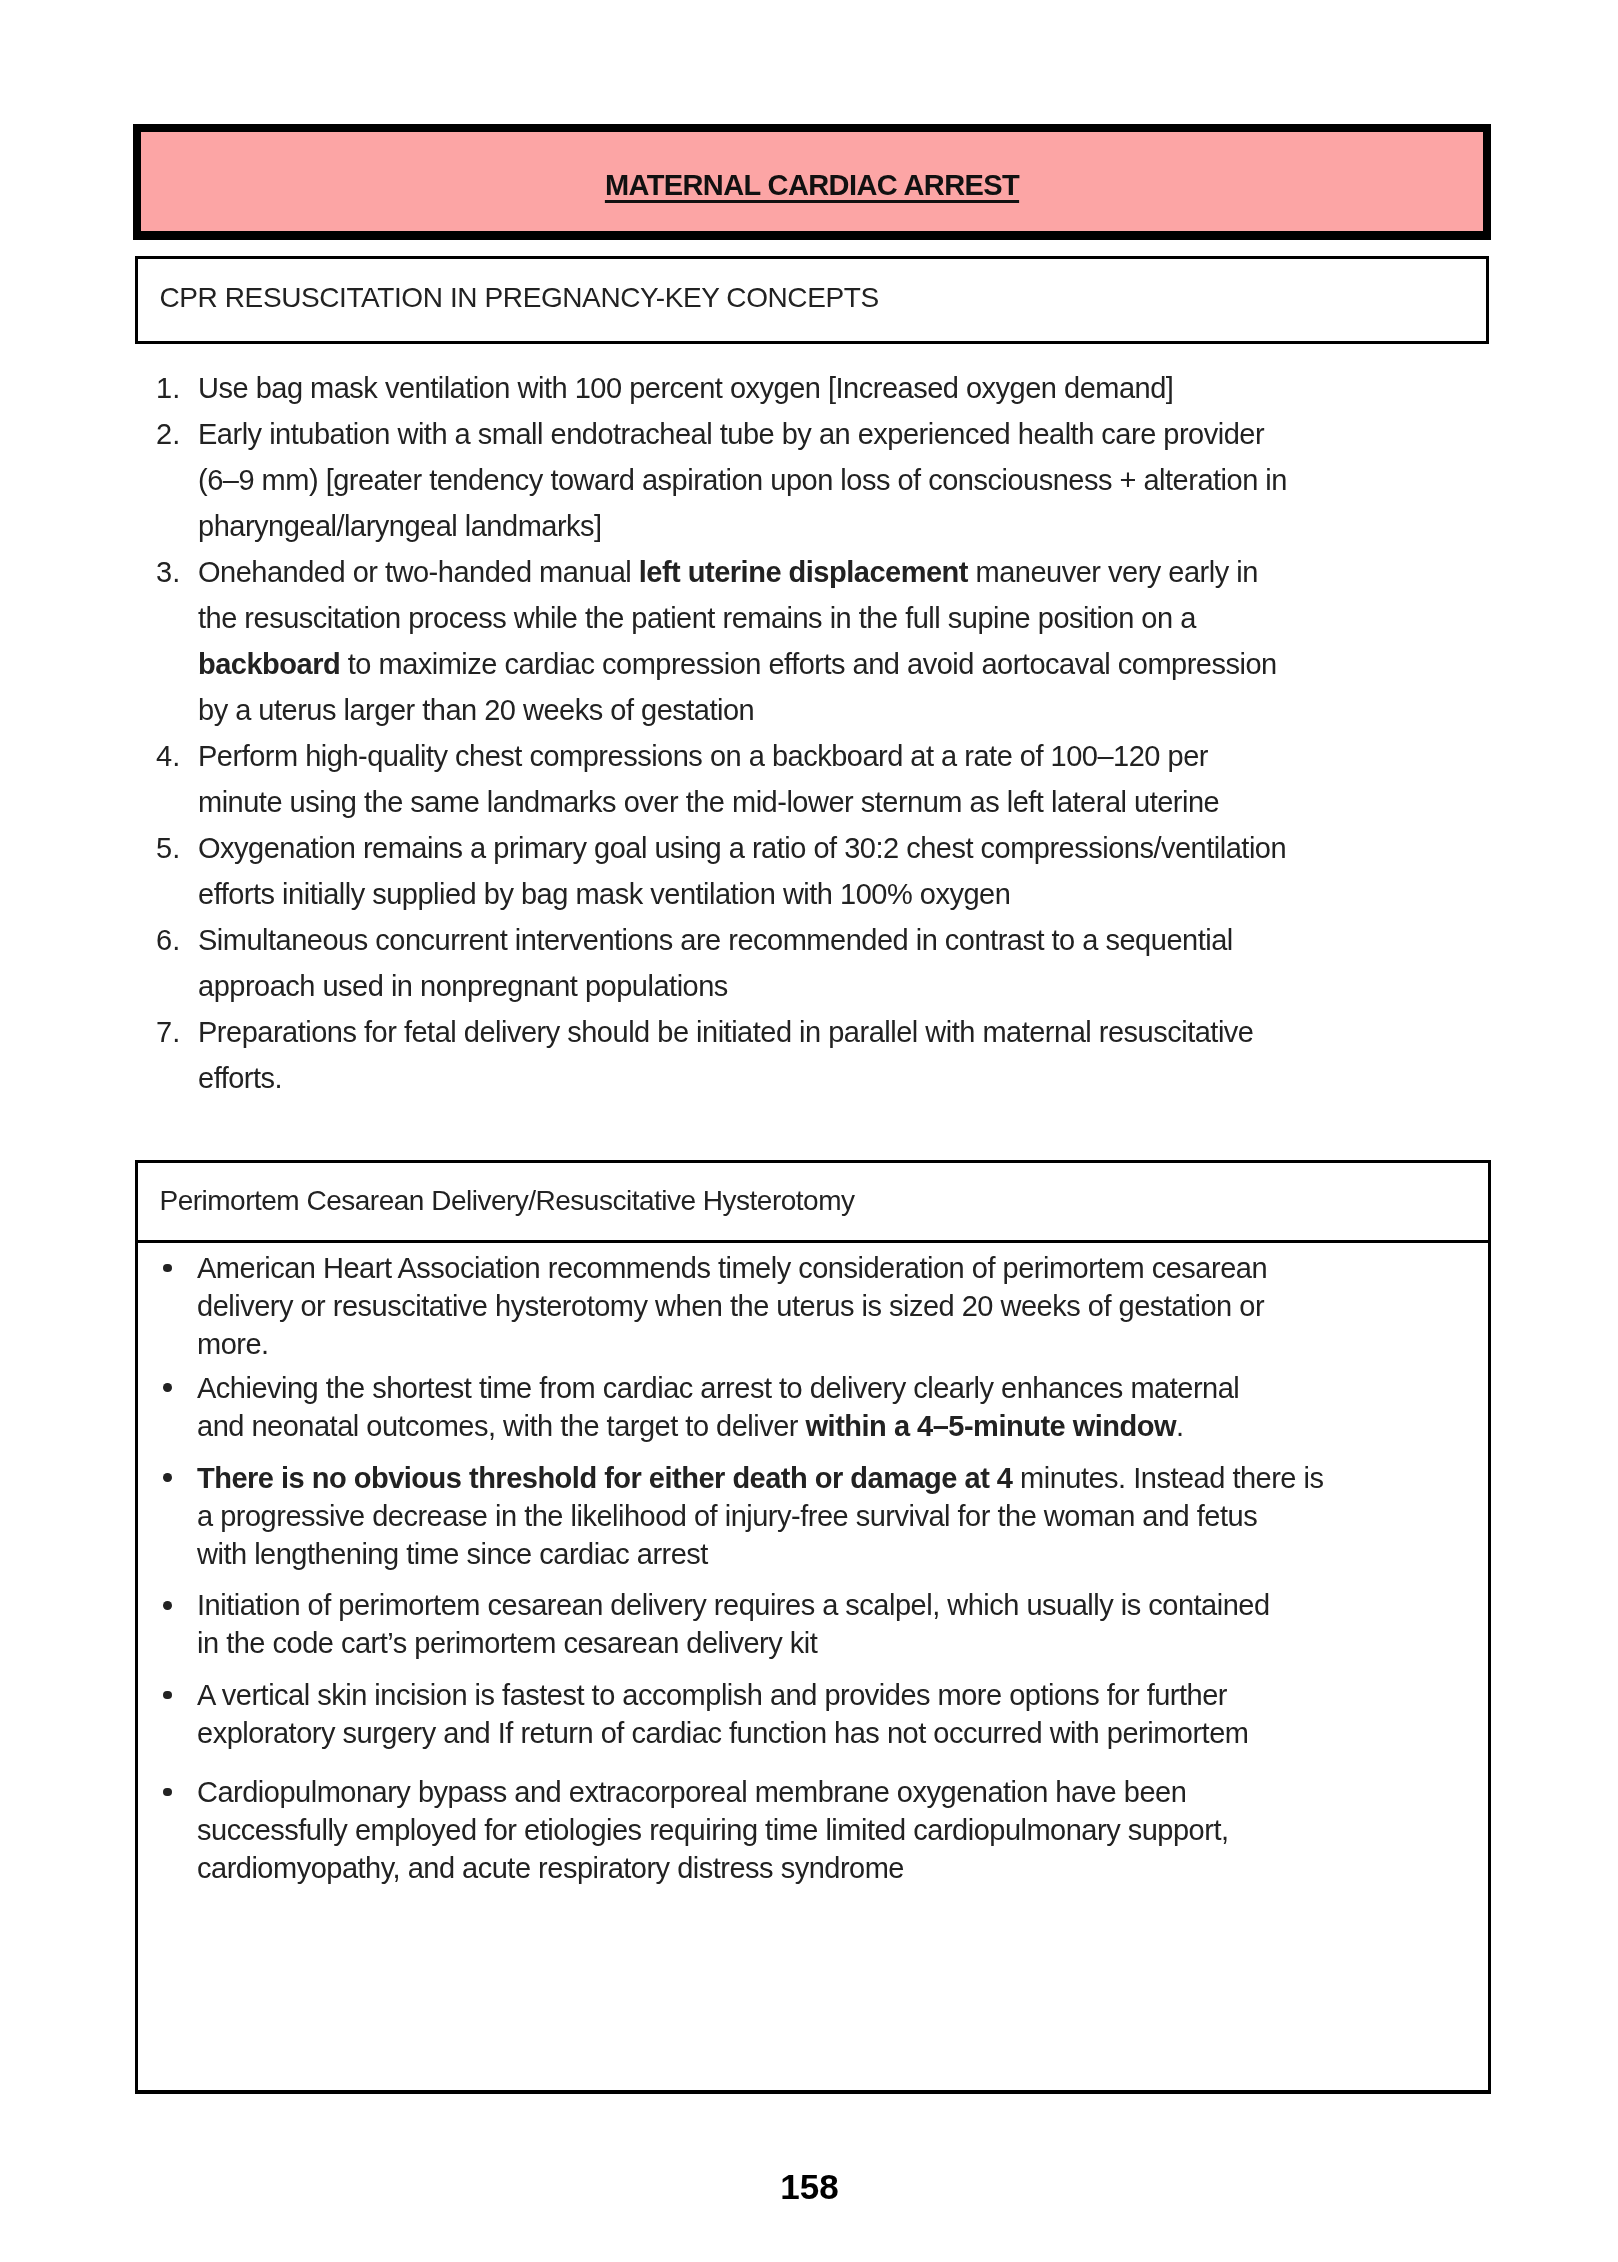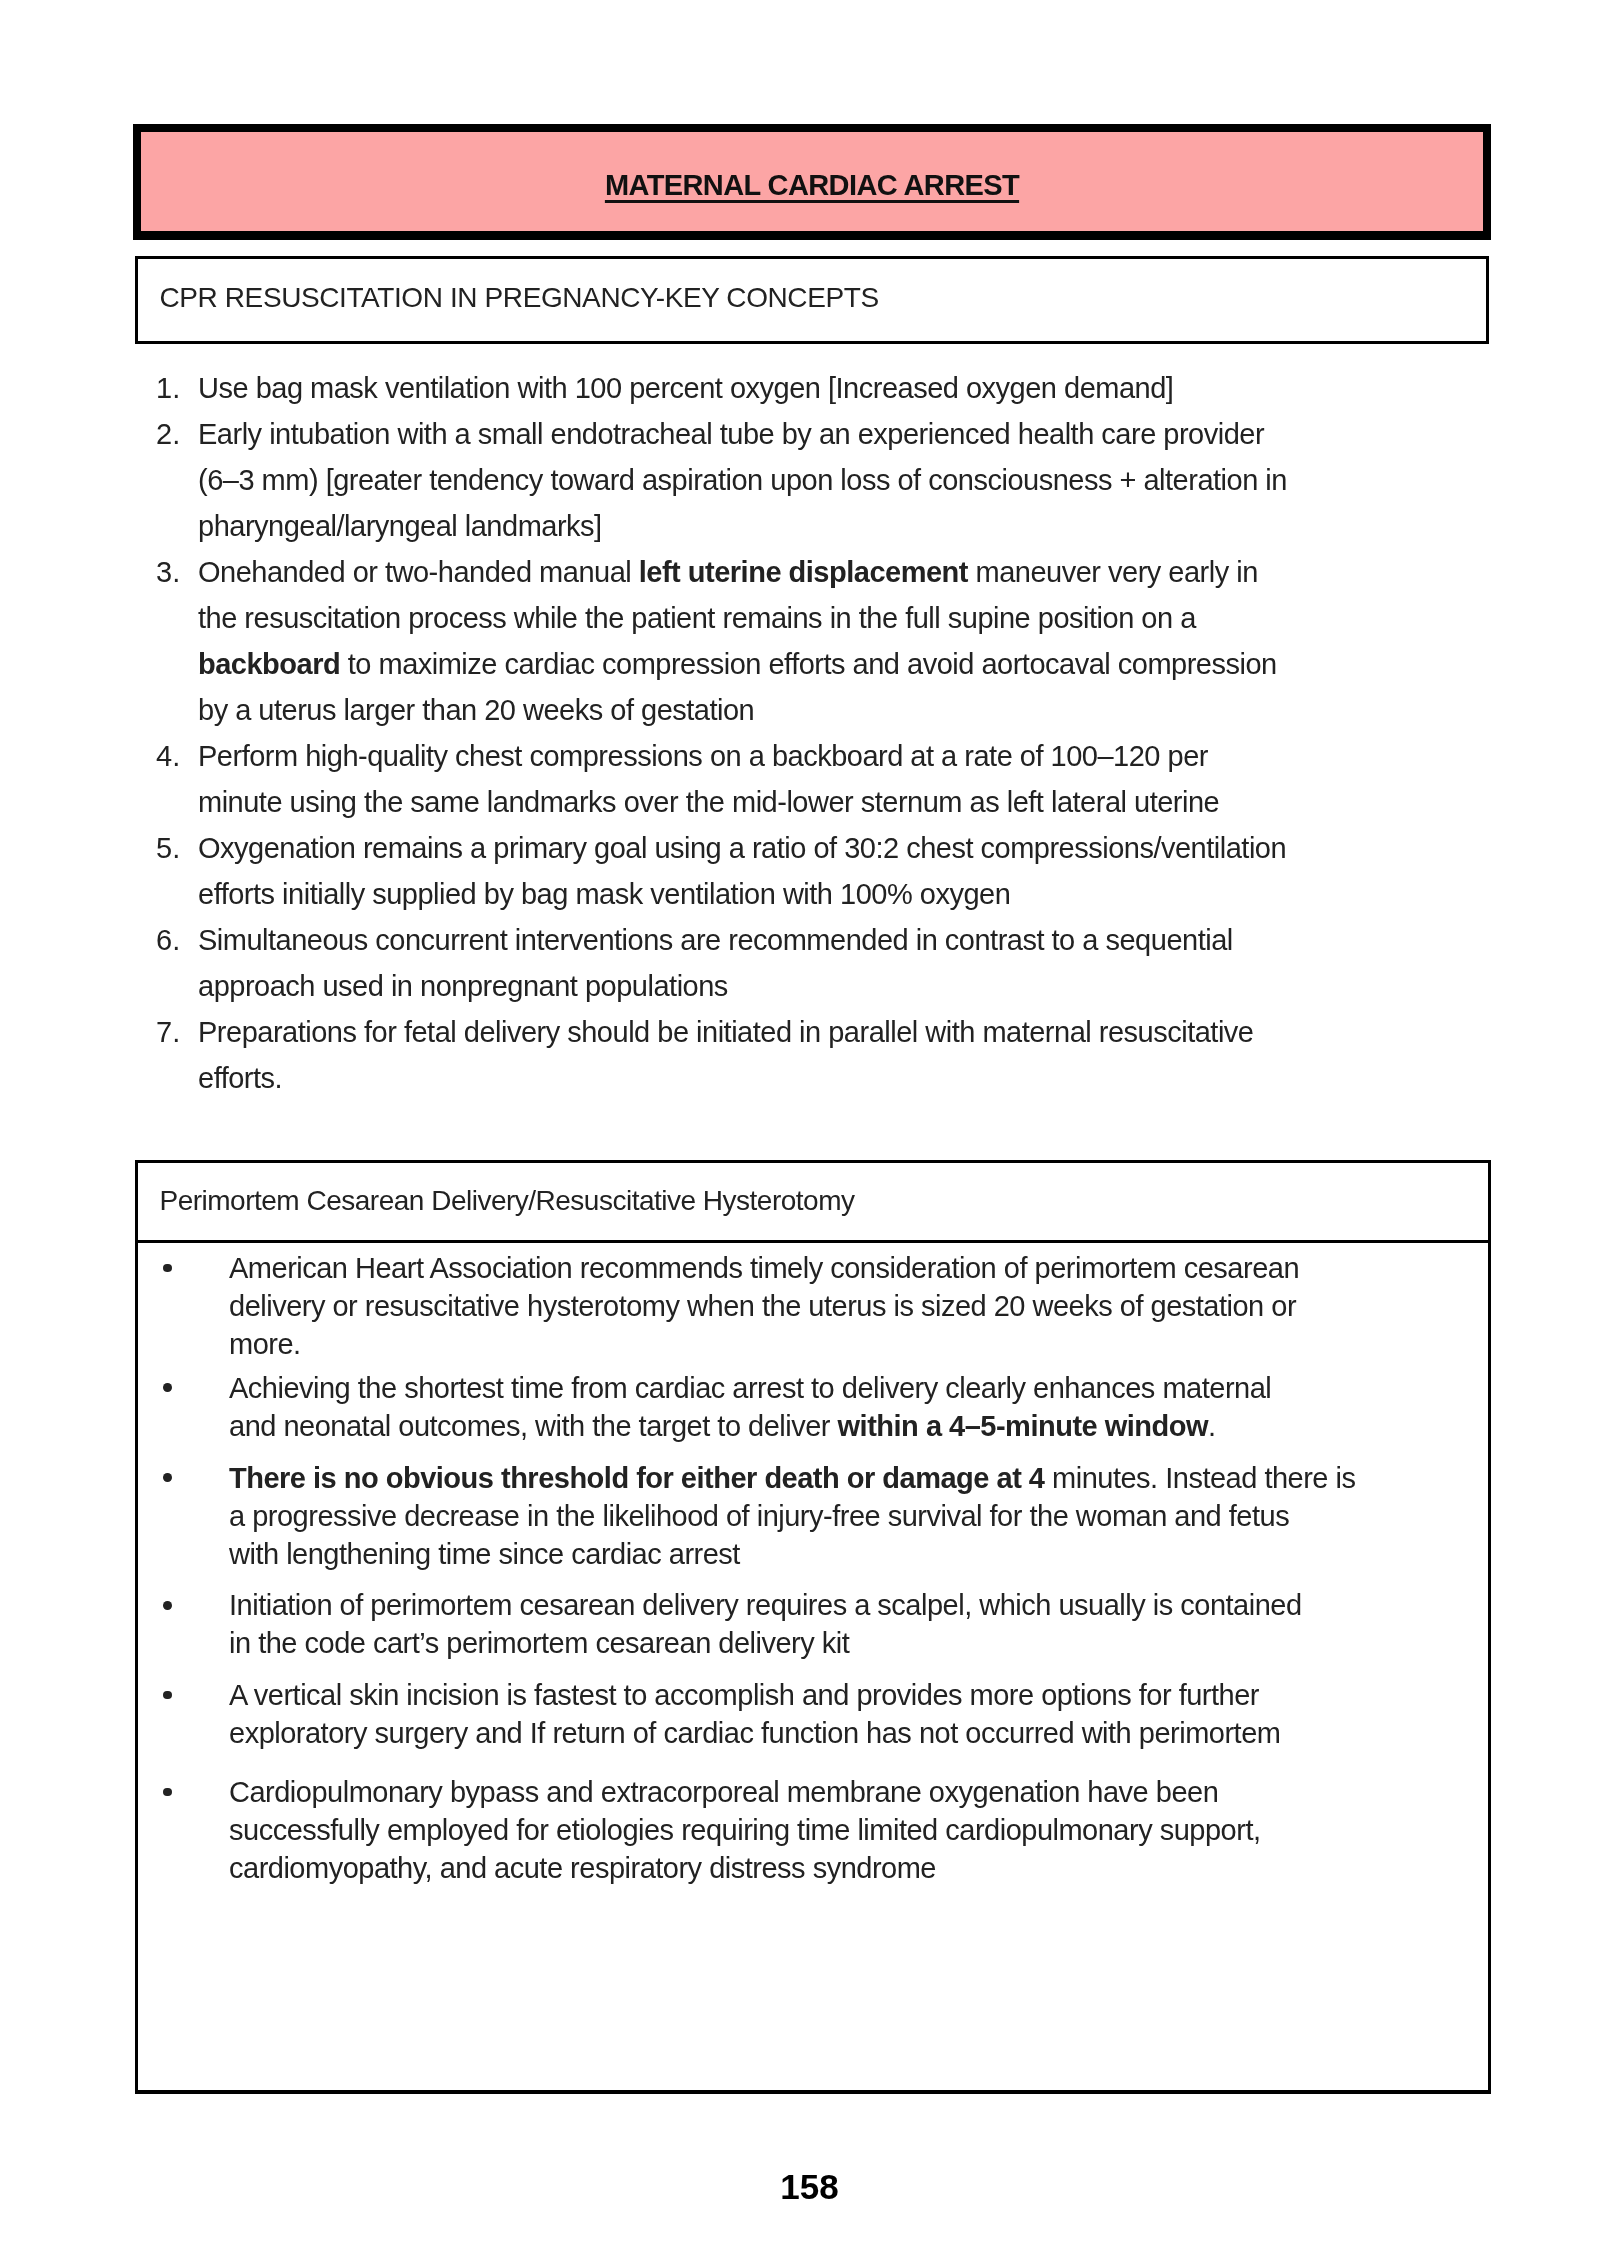--- a/index.html
+++ b/index.html
@@ -16,21 +16,21 @@
   .numbered { left: 156px; top: 365px; width: 1326px; }
   .num-item { position: relative; }
   .num-line { height: 46px; line-height: 46px; font-size: 29px; letter-spacing: -0.5px; white-space: nowrap; padding-left: 42px; }
   .num-label { position: absolute; left: 0; top: 0; line-height: 46px; font-size: 29px; }
   .b { font-weight: bold; }
   .u { text-underline-offset: 3.9px; text-decoration-thickness: 2px; }
   .section-box { left: 135px; top: 1160px; width: 1350px; height: 927px; border: 3.9px solid #000; border-bottom-width: 4.9px; }
   .section-header { position: absolute; left: 0; right: 0; top: 0; height: 77px; border-bottom: 3.9px solid #000; }
   .section-header-text { position: absolute; left: 21.5px; top: 22.4px; font-size: 28px; letter-spacing: -0.5px; white-space: nowrap; }
   .bullets { position: absolute; left: 0; top: 86px; width: 100%; }
-  .bullet-item { position: relative; padding-left: 32px; }
+  .bullet-item { position: relative; }
   .bullet-dot { position: absolute; left: 25px; top: 14.6px; width: 8.8px; height: 8.8px; border-radius: 50%; background: #222; }
   .bullet-line { height: 38px; line-height: 38px; font-size: 29px; letter-spacing: -0.5px; white-space: nowrap; padding-left: 59px; }
   .page-number { left: 0; right: 0; top: 2167px; text-align: center; font-weight: bold; font-size: 35px; color: #000; }
 </style>
 </head>
 <body>
 
 <div class="abs title-box">
   <div class="title-text">MATERNAL CARDIAC ARREST</div>
 </div>
@@ -40,21 +40,21 @@
 </div>
 
 <div class="abs numbered" id="numbered-list">
     <div class="num-item">
       <span class="num-label">1.</span>
       <div class="num-line"><span>Use bag mask ventilation with 100 percent oxygen [Increased oxygen demand]</span></div>
     </div>
     <div class="num-item">
       <span class="num-label">2.</span>
       <div class="num-line"><span>Early intubation with a small endotracheal tube by an experienced health care provider</span></div>
-      <div class="num-line"><span>(6–3 mm) [greater tendency toward aspiration upon loss of consciousness + alteration in</span></div>
+      <div class="num-line"><span>(6–9 mm) [greater tendency toward aspiration upon loss of consciousness + alteration in</span></div>
       <div class="num-line"><span>pharyngeal/laryngeal landmarks]</span></div>
     </div>
     <div class="num-item">
       <span class="num-label">3.</span>
       <div class="num-line"><span>Onehanded or two-handed manual </span><span class="b">left uterine displacement</span><span> maneuver very early in</span></div>
       <div class="num-line"><span>the resuscitation process while the patient remains in the full supine position on a</span></div>
       <div class="num-line"><span class="b">backboard</span><span> to maximize cardiac compression efforts and avoid aortocaval compression</span></div>
       <div class="num-line"><span>by a uterus larger than 20 weeks of gestation</span></div>
     </div>
     <div class="num-item">

